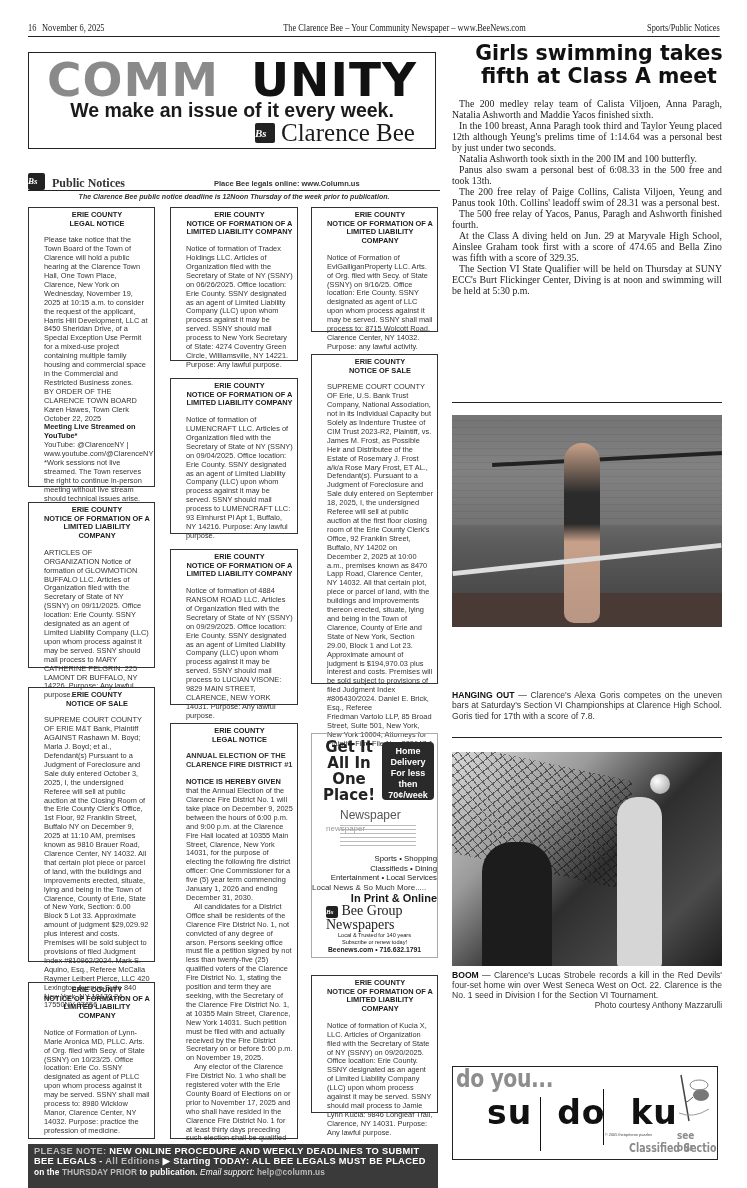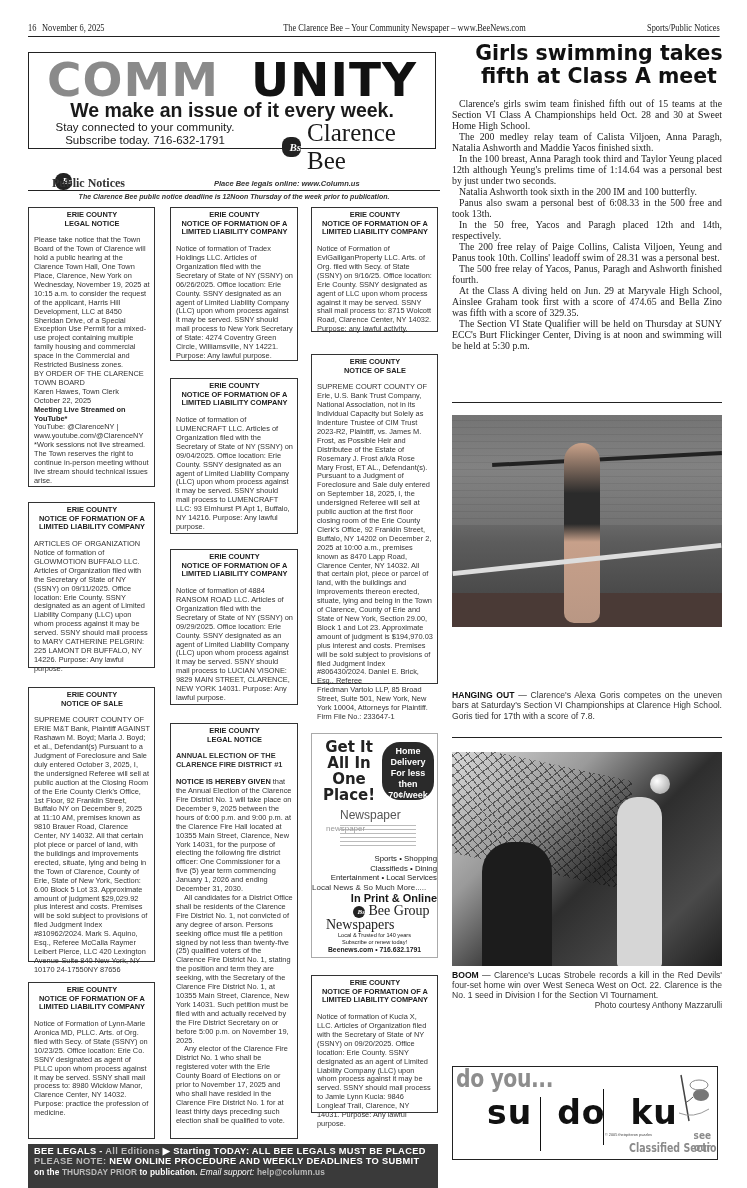--- a/index.html
+++ b/index.html
@@ -8,36 +8,36 @@
   .folio { top: 22px; left: 28px; width: 692px; height: 15px; border-bottom: 1.5px solid #222; font-family: "Liberation Serif", serif; font-size: 9.5px; transform: scaleX(0.88); transform-origin: left; }
   .folio { width: 786px; }
   .folio span { position: absolute; top: 1px; }
   .community { left: 28px; top: 52px; width: 408px; height: 97px; border: 1.5px solid #222; }
   .community .big { position: absolute; left: 0; right: 0; top: 2px; text-align: center; font-family: "DejaVu Sans", sans-serif; font-weight: bold; font-size: 47px; letter-spacing: 1px; line-height: 50px; }
   .community .big .gray { color: #8a8a8a; }
   .community .big .dark { color: #111; margin-left: 32px; }
   .community .tag { position: absolute; left: 0; right: 0; top: 46px; text-align: center; font-weight: bold; font-size: 19.5px; }
   .community .stay { position: absolute; left: 6px; top: 68px; width: 220px; text-align: center; font-size: 11.5px; line-height: 13px; }
   .community .brand { position: absolute; left: 226px; top: 66px; font-family: "Liberation Serif", serif; font-size: 25px; display: flex; align-items: center; gap: 6px; }
-  .logo-box { display: inline-block; width: 20px; height: 20px; background: #222; color: #fff; font-family: "Liberation Serif", serif; font-style: italic; font-weight: bold; font-size: 11px; line-height: 20px; text-align: right; border-radius: 8px; margin-left: 27px; }
+  .logo-box { display: inline-block; width: 20px; height: 20px; background: #222; color: #fff; font-family: "Liberation Serif", serif; font-style: italic; font-weight: bold; font-size: 11px; line-height: 20px; text-align: left; border-radius: 2px; }
   .pn-header { left: 28px; top: 175px; width: 412px; height: 16px; border-bottom: 1px solid #222; }
   .pn-header .title { position: absolute; left: 24px; top: 1px; font-family: "Liberation Serif", serif; font-size: 12px; font-weight: bold; color: #333; }
   .pn-header .logo-box { position: absolute; left: 0; top: -2px; width: 17px; height: 17px; line-height: 17px; font-size: 9px; }
-  .pn-header .online { position: absolute; left: 186px; top: 4px; font-size: 7.5px; font-style: italic; font-weight: bold; color: #333; }
+  .pn-header .online { position: absolute; left: 186px; top: 4px; font-size: 7.5px; font-weight: bold; color: #333; }
   .pn-deadline { left: 28px; top: 193px; width: 412px; text-align: center; font-size: 7px; font-style: italic; font-weight: bold; color: #333; }
-  .notice { position: absolute; border: 1.2px solid #333; padding: 3px 4px 3px 5px; font-size: 7.4px; line-height: 8.9px; color: #333; }
+  .notice { position: absolute; border: 1.2px solid #333; padding: 3px 4px 3px 15px; font-size: 7.4px; line-height: 8.9px; color: #333; }
   .notice .nh { text-align: center; font-weight: bold; font-size: 7.4px; line-height: 8.7px; margin-bottom: 8px; color: #222; }
   .notice .nb { white-space: pre-line; }
   .notice b { color: #222; }
   .c1 { left: 28px; width: 127px; }
   .c2 { left: 170px; width: 128px; }
   .c3 { left: 311px; width: 127px; }
   .ad-bee { left: 311px; top: 733px; width: 127px; height: 225px; border: 1px solid #aaa; padding: 4px; }
   .ad-bee .gia { position: absolute; left: 6px; top: 5px; width: 62px; font-family: "DejaVu Sans", sans-serif; font-weight: bold; font-size: 15px; line-height: 16px; text-align: center; color: #222; }
-  .ad-bee .hd { position: absolute; left: 70px; top: 8px; width: 52px; height: 58px; background: #2a2a2a; border-radius: 18px; color: #fff; font-weight: bold; text-align: center; font-size: 9px; line-height: 11px; padding-top: 4px; }
+  .ad-bee .hd { position: absolute; left: 70px; top: 8px; width: 52px; height: 58px; background: #2a2a2a; border-radius: 4px; color: #fff; font-weight: bold; text-align: center; font-size: 9px; line-height: 11px; padding-top: 4px; }
   .ad-bee .cloud { position: absolute; left: 28px; top: 72px; width: 76px; height: 42px; font-size: 11px; color: #777; }
   .ad-bee .cloud .w1 { position:absolute; left:0; top:2px; font-size:12px; color:#555; }
   .ad-bee .cloud .lines { position:absolute; left:0; top:16px; width:76px; height:24px; background: repeating-linear-gradient(0deg, #bbb 0 1px, transparent 1px 4px); }
   .ad-bee .cloud .w2 { position:absolute; left:-14px; top:18px; font-size:8px; color:#999; }
   .ad-bee .lines2 { position:absolute; left:0; right:0; top:120px; text-align:right; font-weight:normal; font-size:7.8px; line-height:9.5px; }
   .ad-bee .more { position:absolute; left:0; right:0; top:149px; font-size:8px; color:#333; }
   .ad-bee .pio { position:absolute; left:0; right:0; top:158px; text-align:right; font-weight:bold; font-size:11px; }
   .ad-bee .bgn { position:absolute; left:14px; top:170px; font-family:"Liberation Serif", serif; font-size:14px; line-height:14px; color:#222; }
   .ad-bee .bgn .logo-box { width: 12px; height: 12px; line-height: 12px; font-size: 7px; vertical-align: 1px; }
   .ad-bee .small { position:absolute; left:0; right:0; top:198px; text-align:center; font-size:5.6px; line-height:6.5px; }
@@ -58,21 +58,21 @@
   .cap1 { left: 452px; top: 690px; width: 270px; font-size: 8.6px; line-height: 10.4px; text-align: justify; color: #333; }
   .cap1 b, .cap2 b { color: #111; }
   .rule2 { left: 452px; top: 737px; width: 270px; height: 1.3px; background: #222; }
   .photo2 { left: 452px; top: 752px; width: 270px; height: 214px; background: linear-gradient(135deg, #d8d8d8 0%, #9a9a9a 30%, #2e2e2e 55%, #4a4a4a 80%, #1e1e1e 100%); overflow: hidden; }
   .photo2 .net { position:absolute; left:0; top:10px; width:180px; height:110px; background: repeating-linear-gradient(45deg, transparent 0 6px, #111 6px 7px), repeating-linear-gradient(-45deg, transparent 0 6px, #111 6px 7px); opacity: .55; transform: skewY(12deg); }
   .photo2 .ball { position:absolute; left:198px; top:22px; width:20px; height:20px; border-radius:50%; background: radial-gradient(circle at 35% 35%, #fff, #999); }
   .photo2 .p1 { position:absolute; left:165px; top:45px; width:45px; height:170px; background:#d6d6d6; border-radius:20px 20px 4px 4px; }
   .photo2 .p2 { position:absolute; left:30px; top:90px; width:70px; height:124px; background:#1c1c1c; border-radius:30px 30px 0 0; }
   .cap2 { left: 452px; top: 970px; width: 270px; font-size: 8.6px; line-height: 10.2px; text-align: justify; color: #333; }
   .credit { left: 452px; top: 1000px; width: 270px; text-align: right; font-size: 8.3px; color: #333; }
-  .sudoku { left: 452px; top: 1066px; width: 266px; height: 94px; border: 1.3px solid #222; overflow: hidden; text-align: right; }
+  .sudoku { left: 452px; top: 1066px; width: 266px; height: 94px; border: 1.3px solid #222; overflow: hidden; }
   .sudoku .doyou { position:absolute; left:3px; top:-2px; font-family:"DejaVu Sans", sans-serif; font-weight:bold; font-size:24px; color:#8d8d8d; transform: scaleX(0.85); transform-origin:left; letter-spacing:-0.5px; }
   .sudoku .sdk { position:absolute; left:34px; top:26px; font-family:"DejaVu Sans", sans-serif; font-weight:bold; font-size:33px; color:#111; letter-spacing:1px; }
   .sudoku .sep { position:absolute; width:1.2px; background:#111; }
   .sudoku .cr { position:absolute; left:152px; top:66px; font-size:3.8px; color:#444; }
   .sudoku .see { position:absolute; left:224px; top:62px; font-family:"DejaVu Sans", sans-serif; font-weight:bold; font-size:10.5px; color:#8a8a8a; transform: scaleX(0.85); transform-origin:left; }
   .sudoku .cs { position:absolute; left:176px; top:74px; font-family:"DejaVu Sans", sans-serif; font-weight:bold; font-size:11.5px; color:#8a8a8a; transform: scaleX(0.82); transform-origin:left; white-space:nowrap; }
   .sudoku .bee { position:absolute; left:222px; top:6px; width:40px; height:50px; }
 </style>
 </head>
 <body>
@@ -80,24 +80,20 @@
 <div class="abs folio">
   <span style="left:0">16</span>
   <span style="left:16px">November 6, 2025</span>
   <span style="left:290px">The Clarence Bee – Your Community Newspaper – www.BeeNews.com</span>
   <span style="right:0">Sports/Public Notices</span>
 </div>
 
 <div class="abs community">
   <div class="big"><span class="gray">COMM</span><span class="dark">UNITY</span></div>
   <div class="tag">We make an issue of it every week.</div>
-  <div class="stay">
-    <div>Stay connected to your community.</div>
-    <div>Subscribe today. 716-632-1791</div>
-  </div>
   <div class="brand">
     <span class="logo-box">Bs</span>
     <span>Clarence Bee</span>
   </div>
 </div>
 
 <div class="abs pn-header">
   <span class="logo-box">Bs</span>
   <span class="title">Public Notices</span>
   <span class="online">Place Bee legals online: www.Column.us</span>
@@ -193,33 +189,31 @@
   <div class="url">Beenews.com • 716.632.1791</div>
 </div>
 
 <div class="notice c3" style="top:975px;height:138px">
   <div class="nh" style="white-space:pre-line">ERIE COUNTY
 NOTICE OF FORMATION OF A LIMITED LIABILITY COMPANY</div>
   <div class="nb">Notice of formation of Kucia X, LLC. Articles of Organization filed with the Secretary of State of NY (SSNY) on 09/20/2025. Office location: Erie County. SSNY designated as an agent of Limited Liability Company (LLC) upon whom process against it may be served. SSNY should mail process to Jamie Lynn Kucia: 9846 Longleaf Trail, Clarence, NY 14031. Purpose: Any lawful purpose.</div>
 </div>
 
 <div class="abs bar">
+  <div class="big"><span class="lt">PLEASE NOTE: </span><span>NEW ONLINE PROCEDURE AND WEEKLY DEADLINES TO SUBMIT</span></div>
   <div class="big"><span>BEE LEGALS - </span><span class="lt">All Editions</span><span> ▶ Starting TODAY: ALL BEE LEGALS MUST BE PLACED</span></div>
-  <div class="big"><span class="lt">PLEASE NOTE: </span><span>NEW ONLINE PROCEDURE AND WEEKLY DEADLINES TO SUBMIT</span></div>
   <div><span>on the </span><span class="lt">THURSDAY PRIOR</span><span> to publication. </span><i style="font-weight:normal">Email support: </i><span class="lt">help@column.us</span></div>
 </div>
 
 <div class="abs headline">Girls swimming takes fifth at Class A meet</div>
 <div class="abs story">
-  <p>Clarence's girls swim team finished fifth out of 15 teams at the Section VI Class A Championships held Oct. 28 and 30 at Sweet Home High School.</p>
   <p>The 200 medley relay team of Calista Viljoen, Anna Paragh, Natalia Ashworth and Maddie Yacos finished sixth.</p>
   <p>In the 100 breast, Anna Paragh took third and Taylor Yeung placed 12th although Yeung's prelims time of 1:14.64 was a personal best by just under two seconds.</p>
   <p>Natalia Ashworth took sixth in the 200 IM and 100 butterfly.</p>
   <p>Panus also swam a personal best of 6:08.33 in the 500 free and took 13th.</p>
-  <p>In the 50 free, Yacos and Paragh placed 12th and 14th, respectively.</p>
   <p>The 200 free relay of Paige Collins, Calista Viljoen, Yeung and Panus took 10th. Collins' leadoff swim of 28.31 was a personal best.</p>
   <p>The 500 free relay of Yacos, Panus, Paragh and Ashworth finished fourth.</p>
   <p>At the Class A diving held on Jun. 29 at Maryvale High School, Ainslee Graham took first with a score of 474.65 and Bella Zino was fifth with a score of 329.35.</p>
   <p>The Section VI State Qualifier will be held on Thursday at SUNY ECC's Burt Flickinger Center, Diving is at noon and swimming will be held at 5:30 p.m.</p>
 </div>
 <div class="abs rule1"></div>
 
 <div class="abs photo1">
   <div class="wall"></div>
     <div class="bar1"></div>

